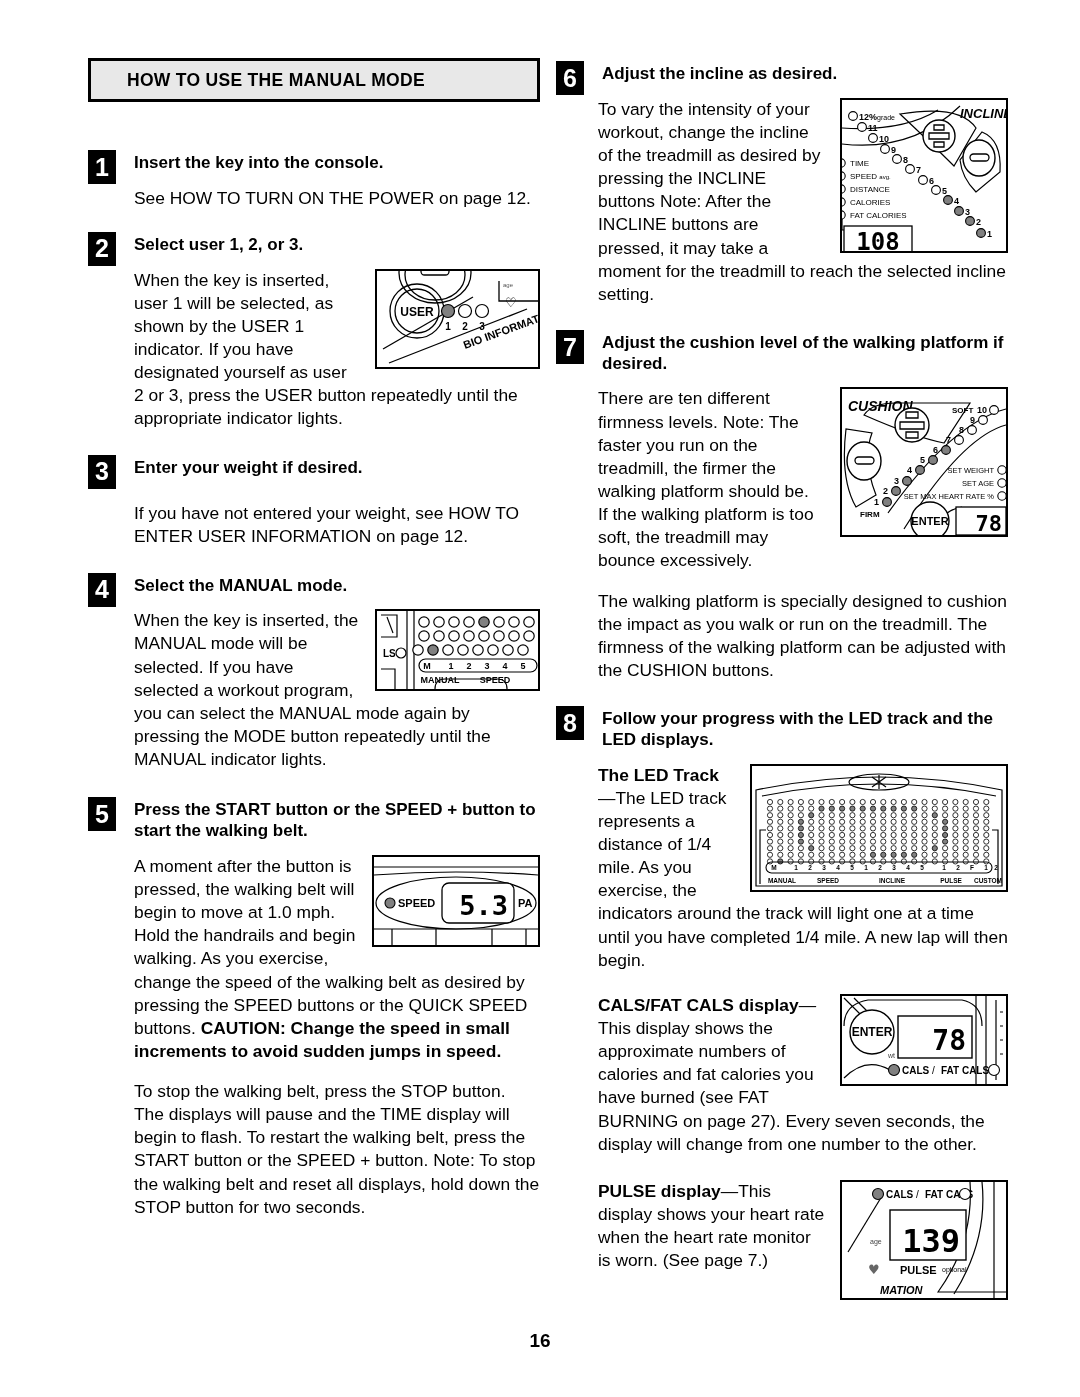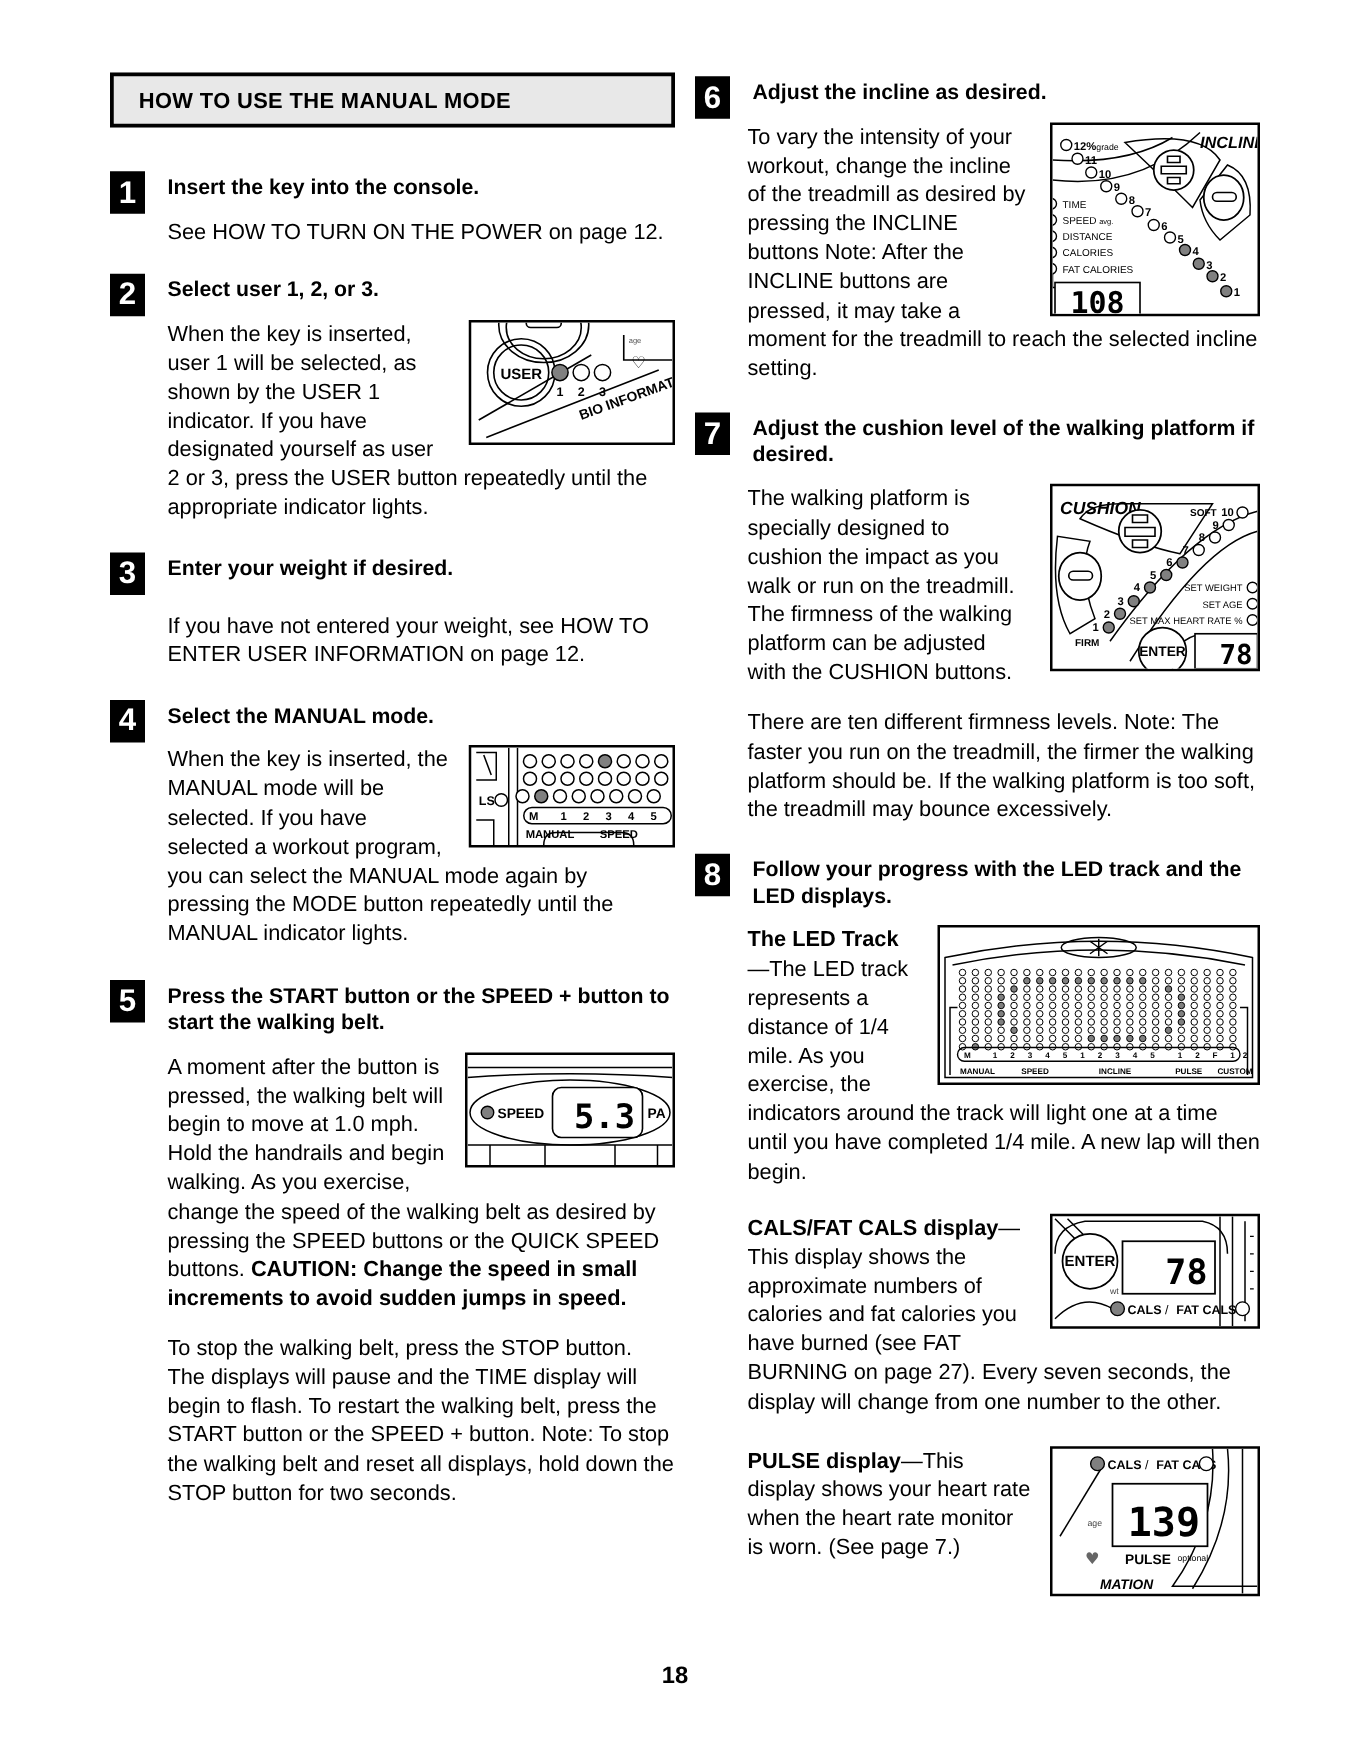--- a/index.html
+++ b/index.html
@@ -16,25 +16,25 @@
   .col-left  { left: 88px; }
   .col-right { left: 556px; }
 
   
   .section-header {
     border: 3px solid #000;
     background: #e8e8e8;
     height: 44px;
     display: flex;
     align-items: center;
-    padding-left: 20px;
+    padding-left: 36px;
     font-size: 17.5px;
     font-weight: bold;
     letter-spacing: .3px;
-    margin-bottom: 35px;
+    margin-bottom: 48px;
   }
 
   
   .step { position: relative; padding-left: 46px; margin-bottom: 4px; }
   .step-num {
     position: absolute; left: 0; top: 0;
     width: 28px; height: 34px;
     background: #000; color: #fff;
     font-size: 25px; font-weight: bold;
     display: flex; align-items: center; justify-content: center;
@@ -360,22 +360,22 @@
               <circle cx="160" cy="107" r="4.2"></circle>
           </g>
           <g>
             <circle cx="88" cy="132" r="19" fill="#fff" stroke="#000" stroke-width="1.4"></circle>
             <text x="88" y="136" font-size="11" font-weight="bold" text-anchor="middle" font-family="Liberation Sans, sans-serif">ENTER</text>
           </g>
           <rect x="114" y="118" width="50" height="28" fill="#fff" stroke="#000" stroke-width="1.3"></rect>
           <text x="160" y="142" font-size="22" font-weight="bold" text-anchor="end" font-family="DejaVu Sans Mono, monospace">78</text>
         </svg>
       </div>
+      <p>There are ten different firmness levels. Note: The faster you run on the treadmill, the firmer the walking platform should be. If the walking platform is too soft, the treadmill may bounce excessively.</p>
       <p>The walking platform is specially designed to cushion the impact as you walk or run on the treadmill. The firmness of the walking platform can be adjusted with the CUSHION buttons.</p>
-      <p>There are ten different firmness levels. Note: The faster you run on the treadmill, the firmer the walking platform should be. If the walking platform is too soft, the treadmill may bounce excessively.</p>
     </div>
 
     <div class="step" style="margin-top:24px">
       <div class="step-num">8</div>
       <div class="step-title">Follow your progress with the LED track and the LED displays.</div>
     </div>
 
     <div class="body wrap" style="padding-left:42px">
       <div class="fig-float figure" style="width:258px;height:128px;">
         <svg width="254" height="124" viewBox="0 0 254 124">
@@ -689,15 +689,15 @@
           <text x="58" y="92" font-size="11" font-weight="bold" font-family="Liberation Sans, sans-serif">PULSE</text>
           <text x="100" y="90" font-size="7" font-family="Liberation Sans, sans-serif">optional</text>
           <text x="38" y="112" font-size="11" font-weight="bold" font-style="italic" font-family="Liberation Sans, sans-serif">MATION</text>
         </svg>
       </div>
       <p><span class="b">PULSE display</span><span>—</span><span>This display shows your heart rate when the heart rate monitor is worn. (See page 7.)</span></p>
     </div>
 
   </div>
 
-  <div class="footer">18</div>
+  <div class="footer">16</div>
 
 </div>
 
 </body></html>

